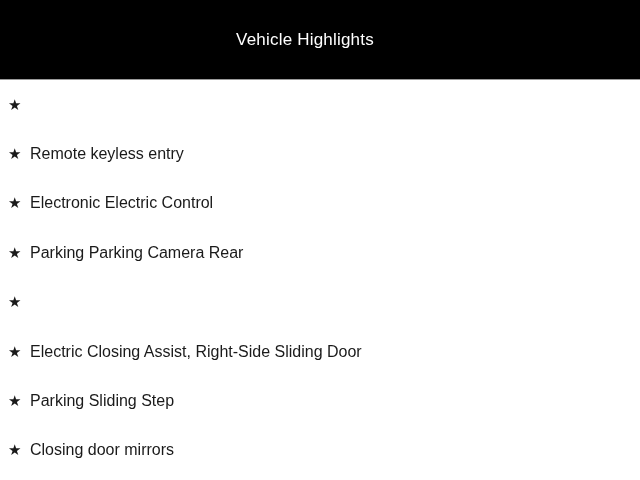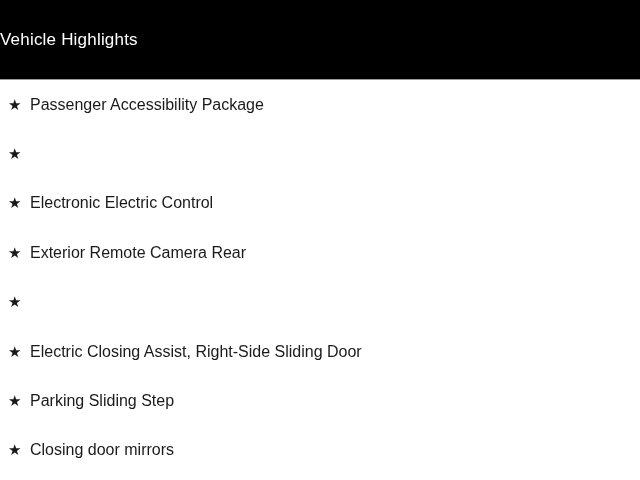--- a/index.html
+++ b/index.html
@@ -12,21 +12,21 @@
     overflow: hidden;
   }
   .header-bar {
     box-sizing: border-box;
     width: 640px;
     height: 80px;
     background: #000000;
     border-bottom: 1px solid #9a9a9a;
     display: flex;
     align-items: center;
-    justify-content: flex-start;
+    justify-content: center;
     padding-right: 30px;
   }
   .header-title {
     color: #ffffff;
     font-size: 17px;
     letter-spacing: 0.2px;
   }
   .highlights-list {
     list-style: none;
     margin: 0;
@@ -54,32 +54,32 @@
 </head>
 <body>
 
 <div class="header-bar">
   <span class="header-title">Vehicle Highlights</span>
 </div>
 
 <ul class="highlights-list">
   <li class="highlight-item">
     <span class="star">★</span>
-    <span class="item-text">Passenger Accessibility Package</span>
   </li>
   <li class="highlight-item">
     <span class="star">★</span>
+    <span class="item-text">Remote keyless entry</span>
   </li>
   <li class="highlight-item">
     <span class="star">★</span>
     <span class="item-text">Electronic Electric Control</span>
   </li>
   <li class="highlight-item">
     <span class="star">★</span>
-    <span class="item-text">Exterior Remote Camera Rear</span>
+    <span class="item-text">Parking Parking Camera Rear</span>
   </li>
   <li class="highlight-item">
     <span class="star">★</span>
   </li>
   <li class="highlight-item">
     <span class="star">★</span>
     <span class="item-text">Electric Closing Assist, Right-Side Sliding Door</span>
   </li>
   <li class="highlight-item">
     <span class="star">★</span>

